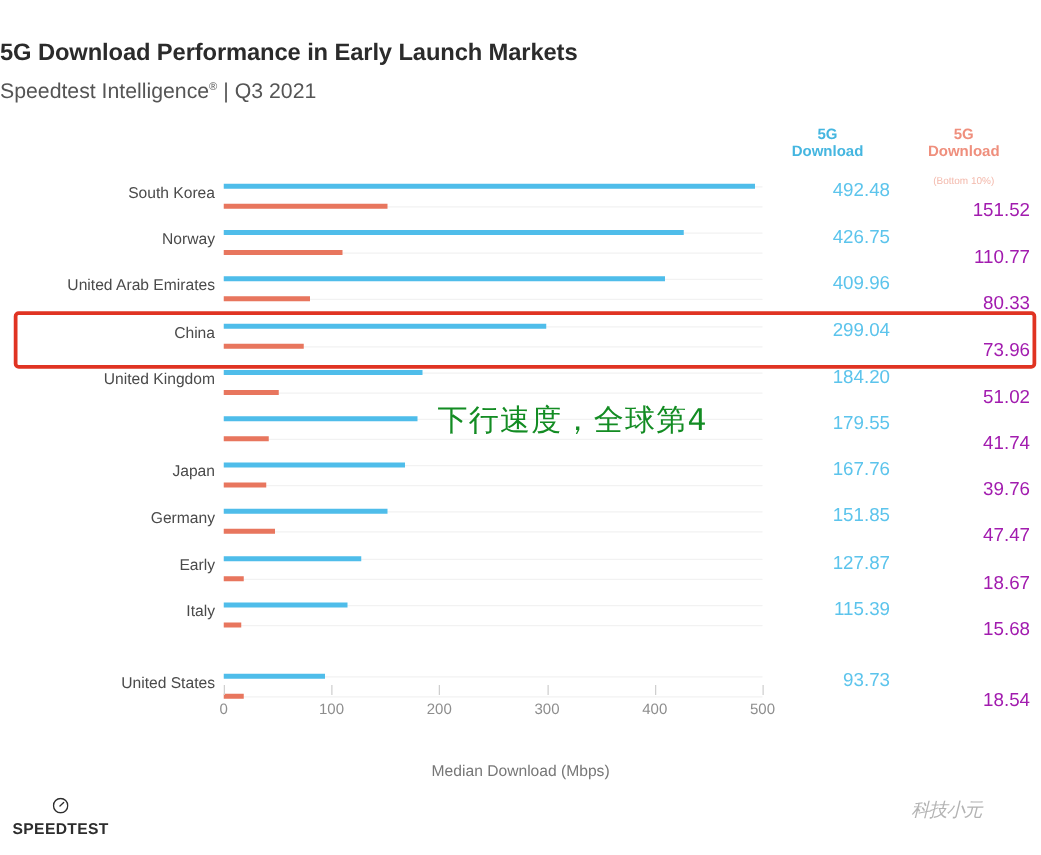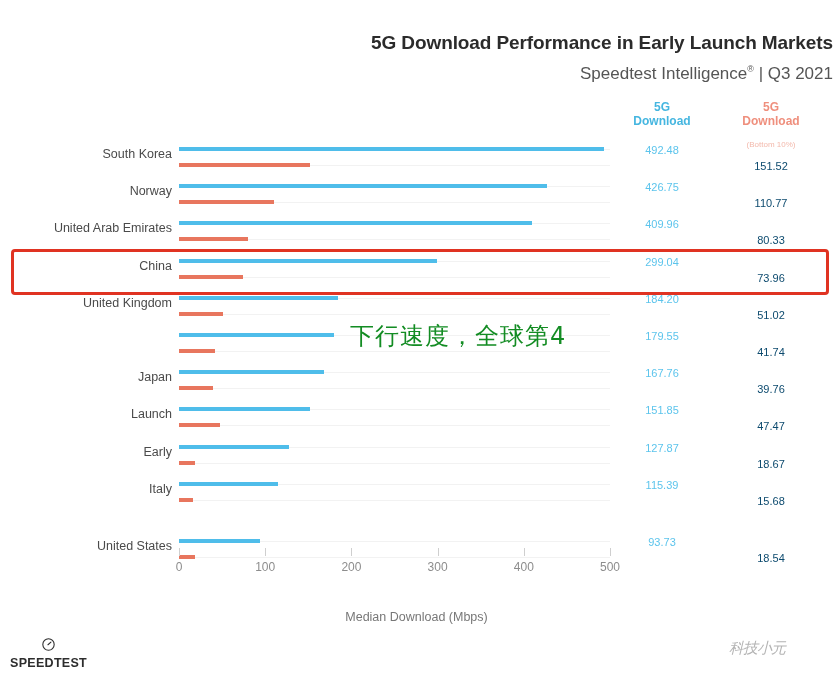--- a/index.html
+++ b/index.html
@@ -18,21 +18,21 @@
     height: 684px;
     background: #ffffff;
   }
 
   
   .title-block {
     position: absolute;
     top: 30px;
     left: 0;
     width: 833px;
-    text-align: right;
+    text-align: left;
   }
   .chart-title {
     font-size: 19px;
     font-weight: bold;
     color: #2b2b2b;
     letter-spacing: -0.1px;
     line-height: 26px;
   }
   .chart-subtitle {
     font-size: 17px;
@@ -128,34 +128,34 @@
     top: 9px;
     background: #4fbdea;
   }
   .bar-red {
     top: 25px;
     background: #e8765e;
   }
 
   .val {
     position: absolute;
-    font-size: 11px;
-    text-align: center;
+    font-size: 15px;
+    text-align: right;
   }
   .val-blue {
     left: 612px;
     width: 100px;
     top: 6px;
     color: #5cc4ec;
   }
   .val-red {
     left: 718px;
     width: 106px;
     top: 22px;
-    color: #0c4a6e;
+    color: #a21caf;
   }
 
   
   .highlight-box {
     position: absolute;
     left: 11px;
     top: 249px;
     width: 818px;
     height: 46px;
     border: 3px solid #e03322;
@@ -328,21 +328,21 @@
       <div class="row" style="top: 223.2px;">
         <div class="row-label">Japan</div>
         <div class="track track-blue"></div>
         <div class="track track-red"></div>
         <div class="bar bar-blue" style="width: 144.609px;"></div>
         <div class="bar bar-red" style="width: 34.2731px;"></div>
         <div class="val val-blue">167.76</div>
         <div class="val val-red">39.76</div>
       </div>
       <div class="row" style="top: 260.4px;">
-        <div class="row-label">Launch</div>
+        <div class="row-label">Germany</div>
         <div class="track track-blue"></div>
         <div class="track track-red"></div>
         <div class="bar bar-blue" style="width: 130.895px;"></div>
         <div class="bar bar-red" style="width: 40.9191px;"></div>
         <div class="val val-blue">151.85</div>
         <div class="val val-red">47.47</div>
       </div>
       <div class="row" style="top: 297.6px;">
         <div class="row-label">Early</div>
         <div class="track track-blue"></div>

